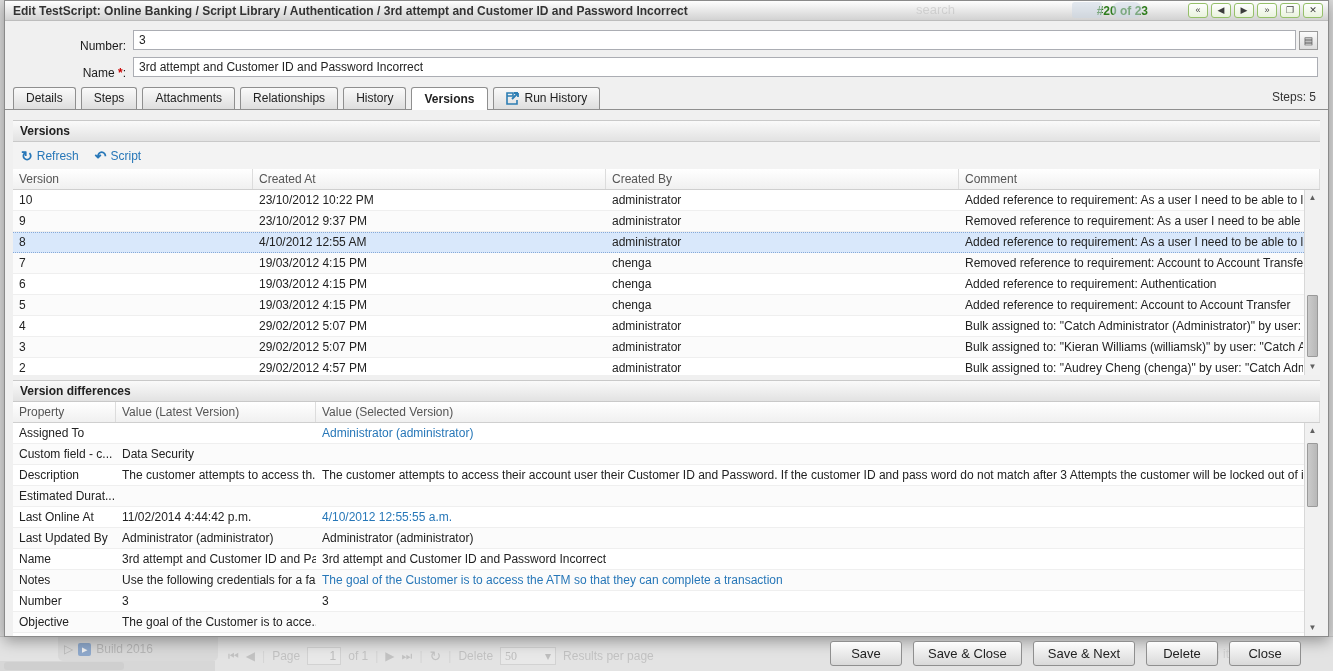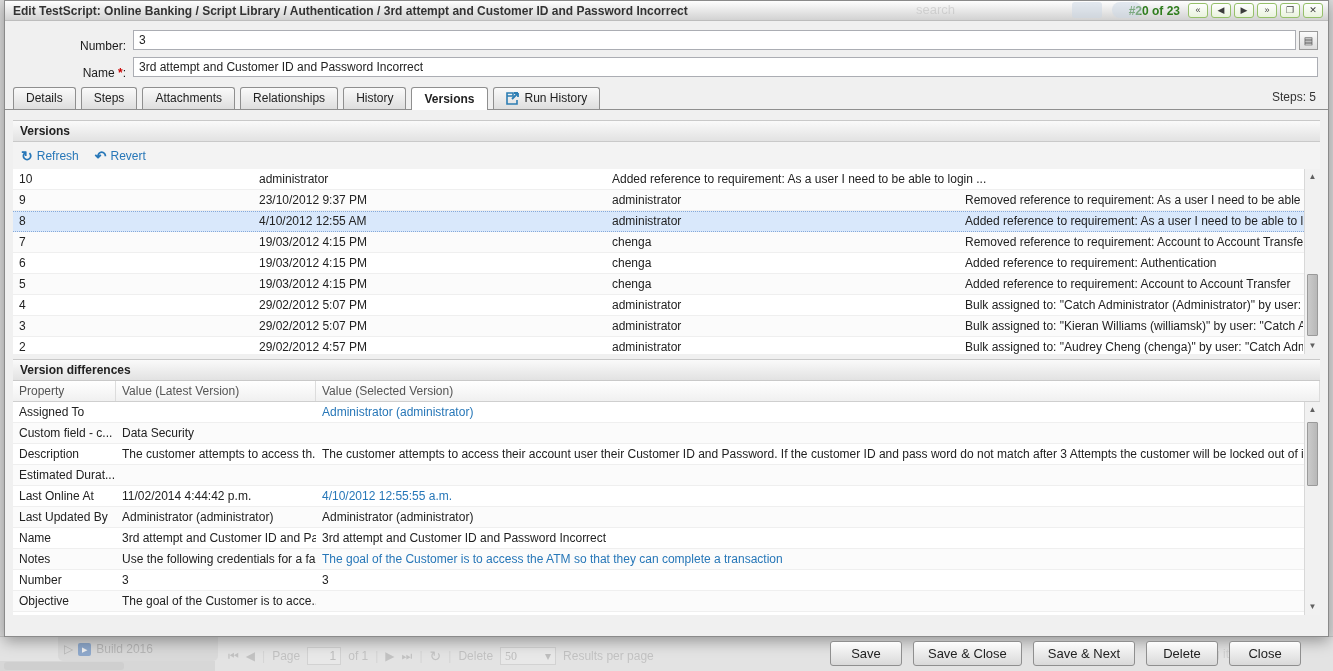--- a/index.html
+++ b/index.html
@@ -16,21 +16,21 @@
   .bg-paging { position:absolute; left:228px; bottom:6px; display:flex; align-items:center; gap:7px; color:#a3a3a3; font-size:12px; }
   .bg-pagebox { width:34px; height:18px; border:1px solid #c2c2c2; background:#ededed; text-align:right; padding:1px 4px; color:#9a9a9a; }
   .bg-selbox { width:56px; height:18px; border:1px solid #c2c2c2; background:#ededed; padding:1px 4px; color:#9a9a9a; display:flex; justify-content:space-between; align-items:center;font-family:Liberation Serif, serif; }
   .bg-sep { color:#c5c5c5; }
   .bg-displaying { position:absolute; right:40px; bottom:10px; color:#bcbcbc; z-index:1; }
   .bg-search { position:absolute; left:916px; top:2px; color:#b9b9b9; font-size:13px; z-index:3; }
   .bg-avatar { position:absolute; top:2px; width:30px; height:16px; background:#c9d6e4; border-radius:3px; opacity:.5; z-index:3; }
 
   
   .modal { position:absolute; left:4px; top:0; width:1325px; height:637px; background:#f0f0f0; border:1px solid #8a8a8a; box-shadow:0 4px 14px rgba(0,0,0,.35); z-index:2; }
-  .titlebar { position:relative; height:20px; display:flex; align-items:center; padding:0 5px 0 8px; background:linear-gradient(#fefefe,#d2d2d2); border-bottom:1px solid #bdbdbd; }
+  .titlebar { position:relative; height:20px; display:flex; align-items:center; padding:0 5px 0 8px; background:linear-gradient(#fefefe,#d2d2d2); border-bottom:1px solid #bdbdbd;gap:32px; }
   .titlebar .title { flex:1; font-weight:bold; font-size:12px; color:#333; white-space:nowrap; overflow:hidden; }
   .win-pos { color:#2f7d1d; font-weight:bold; margin:0 8px; }
   .navbtns { display:flex; gap:3px; }
   .navbtn { width:20px; height:15px; border:1px solid #96c06a; border-radius:3px; background:linear-gradient(#ffffff,#e9f3dd); font-size:9px; line-height:12px; text-align:center; color:#3c3c3c; cursor:pointer; }
 
   
   .form { padding-top:8px; }
   .form-row { display:flex; align-items:center; margin:0 10px 5px 0; height:22px; }
   .form-label { width:128px; text-align:right; padding-right:7px; color:#1a1a1a; white-space:nowrap;margin-top:12px; }
   .req { color:#cc0000; font-weight:bold; }
@@ -183,27 +183,34 @@
 
     <div class="panel panel-versions">
       <div class="section-header">Versions</div>
       <div class="toolbar">
         <div class="tool-link">
           <span class="tool-icon">↻</span>
           <span>Refresh</span>
         </div>
         <div class="tool-link">
           <span class="tool-icon">↶</span>
-          <span>Revert</span>
+          <span>Script</span>
         </div>
       </div>
       <div class="grid">
+        <div class="grid-header">
+          <div class="cell c-version">Version</div>
+          <div class="cell c-created_at">Created At</div>
+          <div class="cell c-created_by">Created By</div>
+          <div class="cell c-comment">Comment</div>
+        </div>
         <div class="rows-viewport rows-vers">
           <div class="vrow">
               <div class="cell c-version">10</div>
+              <div class="cell c-created_at">23/10/2012 10:22 PM</div>
               <div class="cell c-created_by">administrator</div>
               <div class="cell c-comment">Added reference to requirement: As a user I need to be able to login ...</div>
             </div>
             <div class="vrow">
               <div class="cell c-version">9</div>
               <div class="cell c-created_at">23/10/2012 9:37 PM</div>
               <div class="cell c-created_by">administrator</div>
               <div class="cell c-comment">Removed reference to requirement: As a user I need to be able to lo...</div>
             </div>
             <div class="vrow selected">

